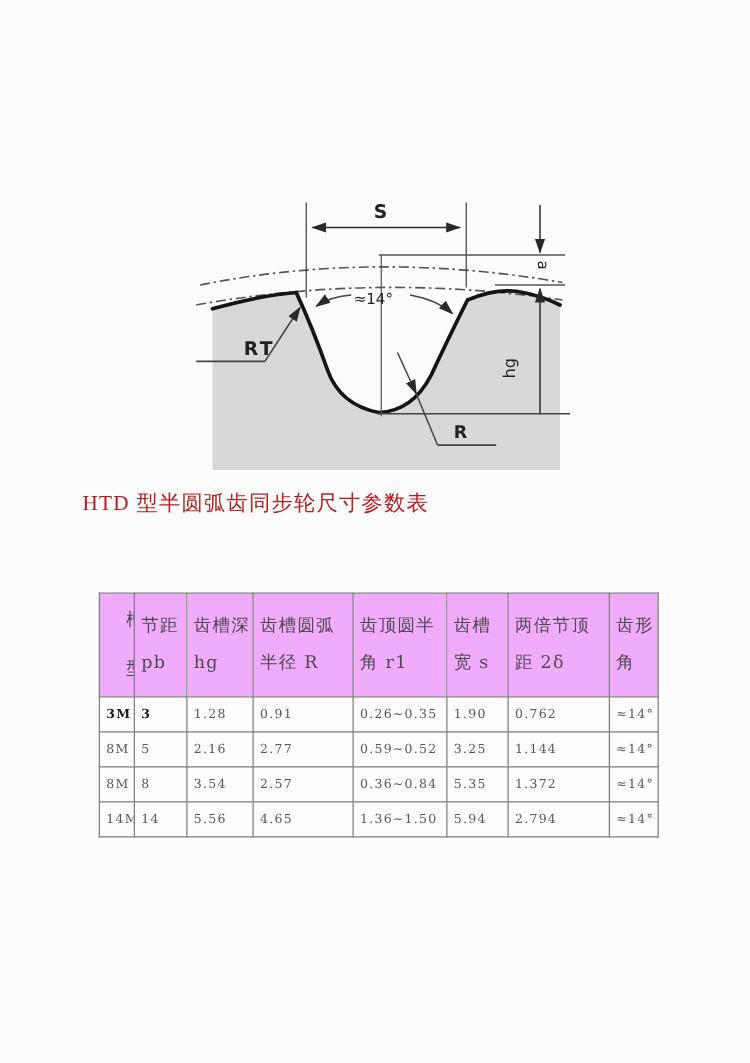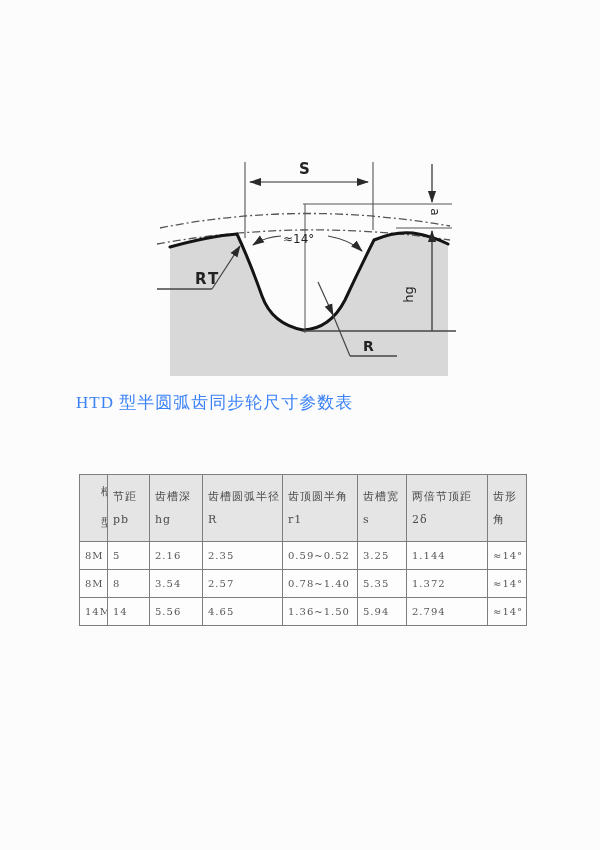--- a/index.html
+++ b/index.html
@@ -18,41 +18,41 @@
     white-space:nowrap;
   }
   .lbl-s     { left:299px; top:160px; font-size:15px; font-weight:bold; }
   .lbl-angle { left:283px; top:232px; font-size:12px; }
   .lbl-rt    { left:171px; top:270px; font-size:15px; font-weight:bold; letter-spacing:2px;padding-left:24px; }
   .lbl-a     { left:431px; top:205px; font-size:12px; transform:rotate(90deg); }
   .lbl-hg    { left:400px; top:287px; font-size:13px; transform:rotate(-90deg); }
   .lbl-r     { left:363px; top:338px; font-size:14px; font-weight:bold; }
 
   .doc-title {
-    position:absolute; left:76px; top:391px;
+    position:absolute; left:66px; top:391px;
     font-family:"Liberation Serif", "DejaVu Serif", serif;
-    font-size:17px; color:#3b82f6; letter-spacing:1px;
+    font-size:17px; color:#b91c1c; letter-spacing:1px;
   }
 
   .param-table {
     position:absolute; left:79px; top:474px;
     border-collapse:collapse; table-layout:fixed;
     width:448px;
     font-family:"DejaVu Serif", "Liberation Serif", serif;
   }
   .param-table th, .param-table td {
     border:1px solid #7e7e7e;
     overflow:hidden;
     white-space:normal;
   }
   .param-table th {
-    background:#e5e5e5;
+    background:#f0abfc;
     color:#4b4b4b;
     font-weight:normal;
-    font-size:11px;
+    font-size:14px;
     text-align:left;
     padding:2px 2px 2px 5px;
     letter-spacing:1px;
     height:57px;
     vertical-align:middle;
     line-height:2.1;
   }
   .param-table th.c0 { text-align:center; padding:2px 21px; line-height:2.8; }
   .param-table td {
     font-size:10px;
@@ -139,36 +139,46 @@
         <th>节距 pb</th>
         <th>齿槽深 hg</th>
         <th>齿槽圆弧半径 R</th>
         <th>齿顶圆半角 r1</th>
         <th>齿槽宽 s</th>
         <th>两倍节顶距 2δ</th>
         <th>齿形角</th>
       </tr>
     </thead>
     <tbody>
+      <tr class="first">
+        <td class="c0">3M</td>
+        <td class="c1">3</td>
+        <td>1.28</td>
+        <td>0.91</td>
+        <td>0.26~0.35</td>
+        <td>1.90</td>
+        <td>0.762</td>
+        <td>≈14°</td>
+      </tr>
       <tr>
         <td class="c0">8M</td>
         <td class="c1">5</td>
         <td>2.16</td>
-        <td>2.35</td>
+        <td>2.77</td>
         <td>0.59~0.52</td>
         <td>3.25</td>
         <td>1.144</td>
         <td>≈14°</td>
       </tr>
       <tr>
         <td class="c0">8M</td>
         <td class="c1">8</td>
         <td>3.54</td>
         <td>2.57</td>
-        <td>0.78~1.40</td>
+        <td>0.36~0.84</td>
         <td>5.35</td>
         <td>1.372</td>
         <td>≈14°</td>
       </tr>
       <tr>
         <td class="c0">14M</td>
         <td class="c1">14</td>
         <td>5.56</td>
         <td>4.65</td>
         <td>1.36~1.50</td>

